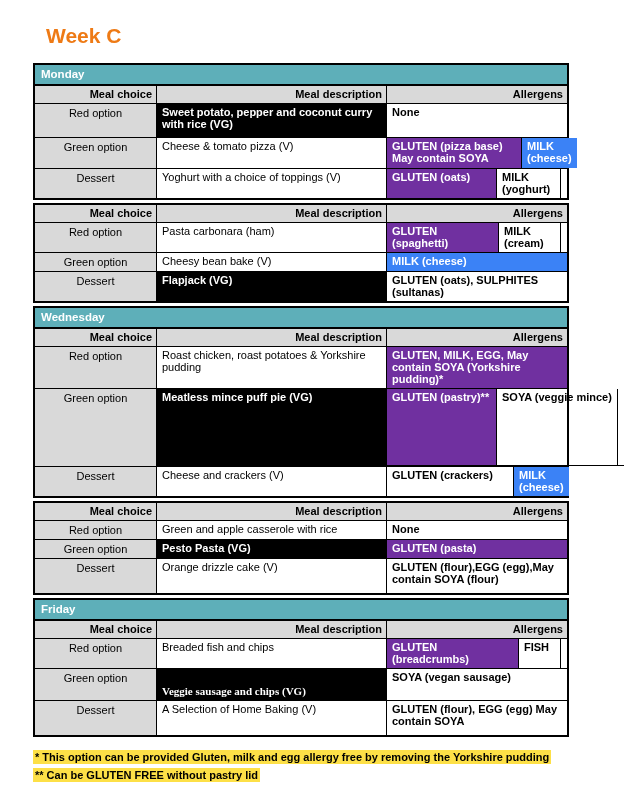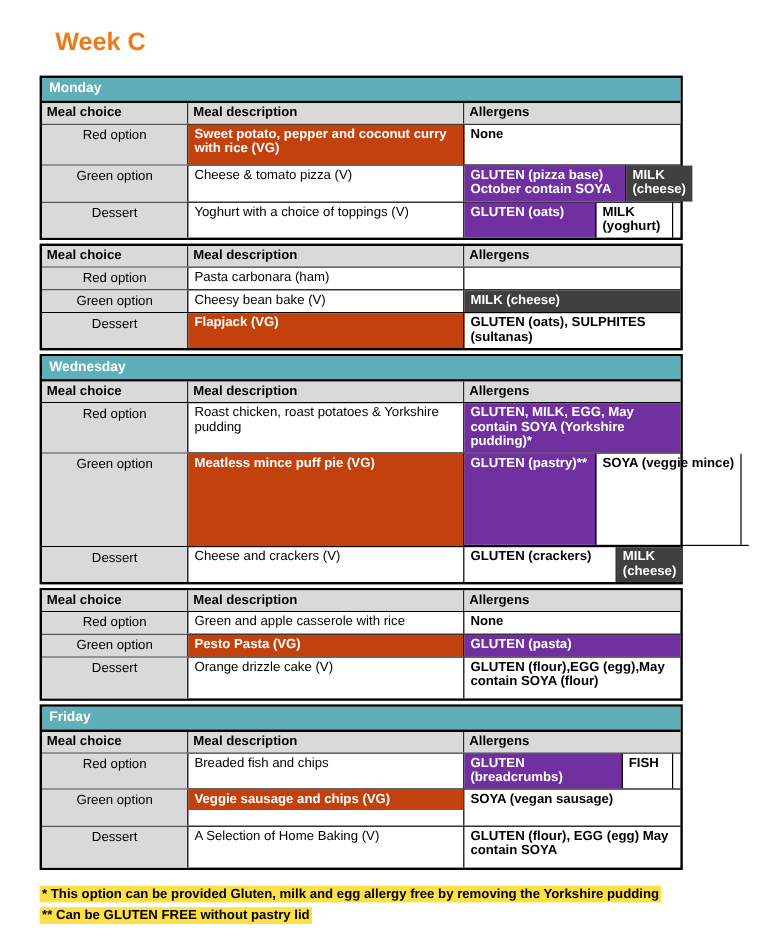--- a/index.html
+++ b/index.html
@@ -13,33 +13,33 @@
     margin:4px 0 15px 13px; font-size:21px; line-height:24px;
     font-weight:bold; color:#EE7A15;
   }
   .day { width:536px; border:2px solid #000; margin-bottom:3px; }
   .day-name {
     background:#5EAFB9; color:#fff; font-weight:bold; font-size:11.5px;
     padding:3px 6px 4px 6px; border-bottom:2px solid #000;
   }
   .hdr-row, .m-row { display:flex; border-bottom:1px solid #000; }
   .day > .m-row:last-child { border-bottom:none; }
-  .hc { background:#D9D9D9; font-weight:bold; text-align:left; padding:2px 4px 3px; }
+  .hc { background:#D9D9D9; font-weight:bold; text-align:right; padding:2px 4px 3px; }
   .c1 { flex:0 0 122px; width:122px; border-right:1px solid #000; }
   .c2 { flex:0 0 230px; width:230px; border-right:1px solid #000; }
   .c3 { flex:1 1 auto; min-width:0; }
   .choice { background:#D9D9D9; text-align:center; padding:3px 4px; }
   .desc { padding:2px 5px 3px; }
   .desc-wrap { padding:0; }
-  .bg-green { background:#c2410c; color:#fff; font-weight:bold; }
-  .green-block { display:block; padding:2px 5px 3px; }
+  .bg-green { background:#000000; color:#fff; font-weight:bold; }
+  .green-block { display:block; padding:16px 5px 3px;font-family:Liberation Serif, serif; }
   .segs { display:flex; align-items:stretch; }
   .seg { padding:2px 5px 3px; font-weight:bold; }
   .seg.purple { background:#7030A0; color:#fff; border-right:1px solid #000; }
-  .seg.green { background:#404040; color:#fff; }
+  .seg.green { background:#3b82f6; color:#fff; }
   .seg.plain { color:#000; }
   .rest { flex:1 1 auto; }
   .rest-b { flex:1 1 auto; border-right:1px solid #000; margin-right:6px; }
   .w110 { flex:0 0 110px; width:110px; }
   .w112 { flex:0 0 112px; width:112px; }
   .w127 { flex:0 0 127px; width:127px; border-right:1px solid #000; }
   .w132 { flex:0 0 132px; width:132px; }
   .w135 { flex:0 0 135px; width:135px; }
   .h18 { min-height:18px; }
   .h31 { min-height:31px; }
@@ -71,21 +71,21 @@
       <div class="c1 choice">Red option</div>
       <div class="c2 desc bg-green">Sweet potato, pepper and coconut curry with rice (VG)</div>
       <div class="c3 segs">
         <div class="seg plain rest">None</div>
       </div>
     </div>
     <div class="m-row h31">
       <div class="c1 choice">Green option</div>
       <div class="c2 desc">Cheese &amp; tomato pizza (V)</div>
       <div class="c3 segs">
-        <div class="seg purple w135">GLUTEN (pizza base) October contain SOYA</div>
+        <div class="seg purple w135">GLUTEN (pizza base) May contain SOYA</div>
         <div class="seg green rest">MILK (cheese)</div>
       </div>
     </div>
     <div class="m-row h18">
       <div class="c1 choice">Dessert</div>
       <div class="c2 desc">Yoghurt with a choice of toppings (V)</div>
       <div class="c3 segs">
         <div class="seg purple w110">GLUTEN (oats)</div>
         <div class="seg plain rest-b">MILK (yoghurt)</div>
       </div>
@@ -94,20 +94,24 @@
 
   <section class="day">
     <div class="hdr-row">
       <div class="hc c1">Meal choice</div>
       <div class="hc c2">Meal description</div>
       <div class="hc c3">Allergens</div>
     </div>
     <div class="m-row h18">
       <div class="c1 choice">Red option</div>
       <div class="c2 desc">Pasta carbonara (ham)</div>
+      <div class="c3 segs">
+        <div class="seg purple w112">GLUTEN (spaghetti)</div>
+        <div class="seg plain rest-b">MILK (cream)</div>
+      </div>
     </div>
     <div class="m-row h18">
       <div class="c1 choice">Green option</div>
       <div class="c2 desc">Cheesy bean bake (V)</div>
       <div class="c3 segs">
         <div class="seg green rest">MILK (cheese)</div>
       </div>
     </div>
     <div class="m-row h18">
       <div class="c1 choice">Dessert</div>

